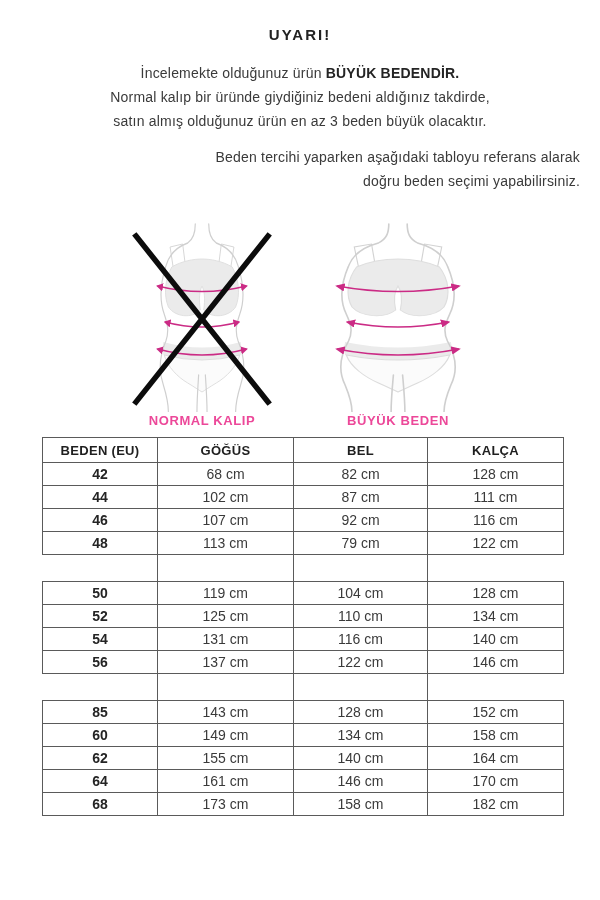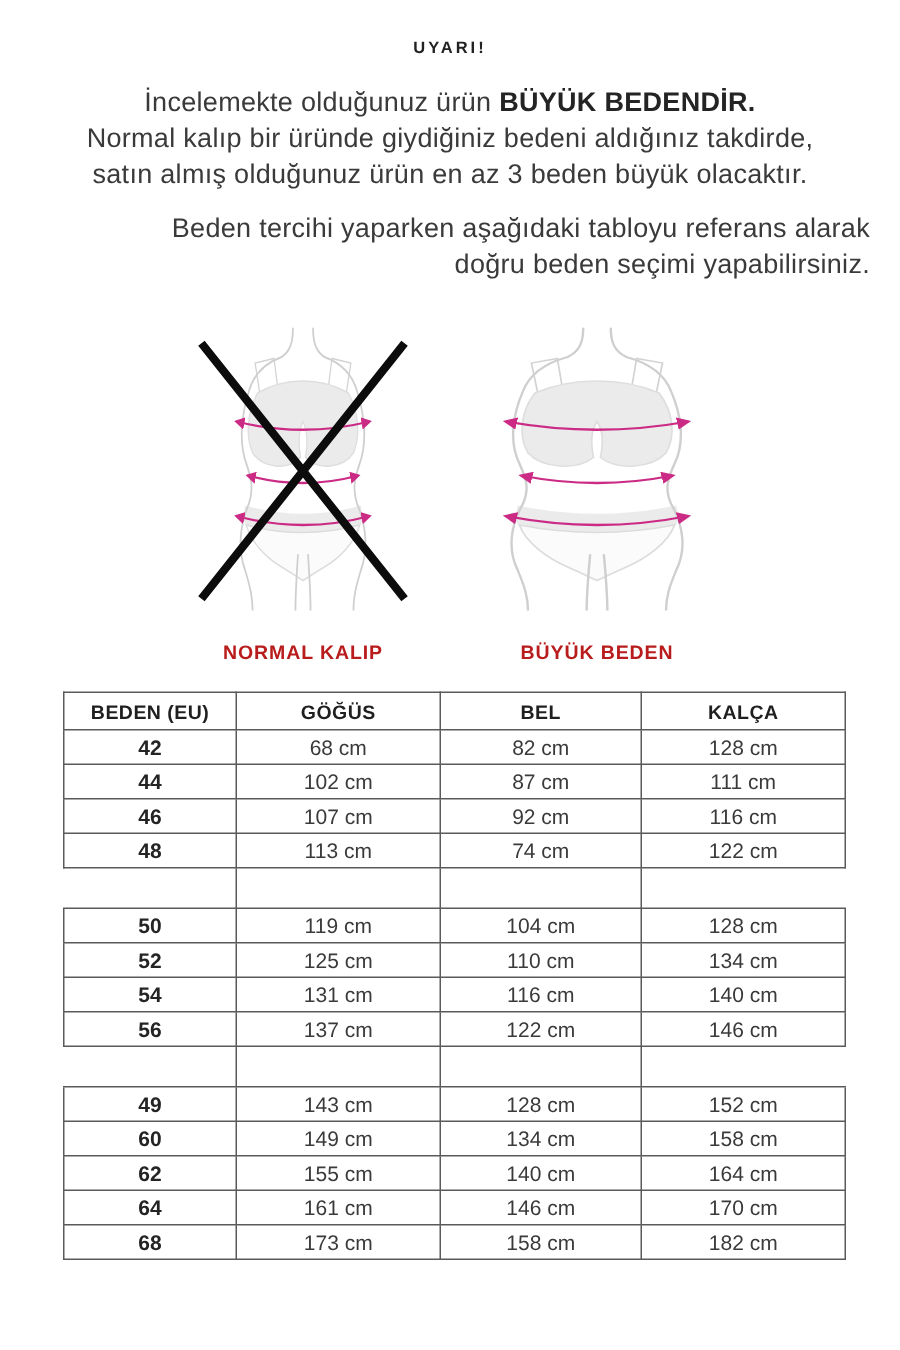--- a/index.html
+++ b/index.html
@@ -7,50 +7,50 @@
     width:600px;height:900px;overflow:hidden;
     font-family:"Liberation Sans","DejaVu Sans",sans-serif;
     color:#2f2f2f;
     -webkit-font-smoothing:antialiased;
   }
   .page{width:600px;height:900px;position:relative;}
 
   .title{
     margin:26px 0 0 0;
     text-align:center;
-    font-size:11px;font-weight:700;letter-spacing:2px;
+    font-size:15px;font-weight:700;letter-spacing:2px;
     color:#222;
   }
   .para{
     margin:18px auto 0 auto;
     width:560px;
     text-align:center;
-    font-size:18px;line-height:24px;letter-spacing:0.2px;
+    font-size:14px;line-height:24px;letter-spacing:0.2px;
     color:#3a3a3a;
   }
   .para .bold{font-weight:700;color:#242424;}
   .para.instruction{margin-top:12px;text-align:right;}
 
   .figures{
     margin-top:29px;
     display:flex;justify-content:center;align-items:flex-start;gap:14px;
   }
   .figure{width:182px;display:flex;flex-direction:column;align-items:center;}
   .figure svg{display:block;}
   .fig-label{
-    margin-top:20px;
+    margin-top:1px;
     font-size:13px;font-weight:700;letter-spacing:0.6px;
-    color:#b91c1c;text-align:center;
+    color:#ec4899;text-align:center;
   }
 
   table.size-table{
     border-collapse:collapse;
     table-layout:fixed;
     width:521px;
-    margin:19px 0 0 42px;
+    margin:9px 0 0 42px;
     font-size:14px;
   }
   table.size-table th,
   table.size-table td{
     border:1px solid #5a5a5a;
     text-align:center;vertical-align:middle;
     padding:0;
     overflow:hidden;white-space:nowrap;
   }
   table.size-table th{
@@ -164,21 +164,21 @@
         </tr>
         <tr>
           <td class="size-col">46</td>
           <td class="">107 cm</td>
           <td class="">92 cm</td>
           <td class="">116 cm</td>
         </tr>
         <tr>
           <td class="size-col">48</td>
           <td class="">113 cm</td>
-          <td class="">74 cm</td>
+          <td class="">79 cm</td>
           <td class="">122 cm</td>
         </tr>
         <tr class="spacer">
           <td></td>
           <td></td>
           <td></td>
           <td></td>
         </tr>
         <tr>
           <td class="size-col">50</td>
@@ -204,21 +204,21 @@
           <td class="">122 cm</td>
           <td class="">146 cm</td>
         </tr>
         <tr class="spacer">
           <td></td>
           <td></td>
           <td></td>
           <td></td>
         </tr>
         <tr>
-          <td class="size-col">49</td>
+          <td class="size-col">85</td>
           <td class="">143 cm</td>
           <td class="">128 cm</td>
           <td class="">152 cm</td>
         </tr>
         <tr>
           <td class="size-col">60</td>
           <td class="">149 cm</td>
           <td class="">134 cm</td>
           <td class="">158 cm</td>
         </tr>

